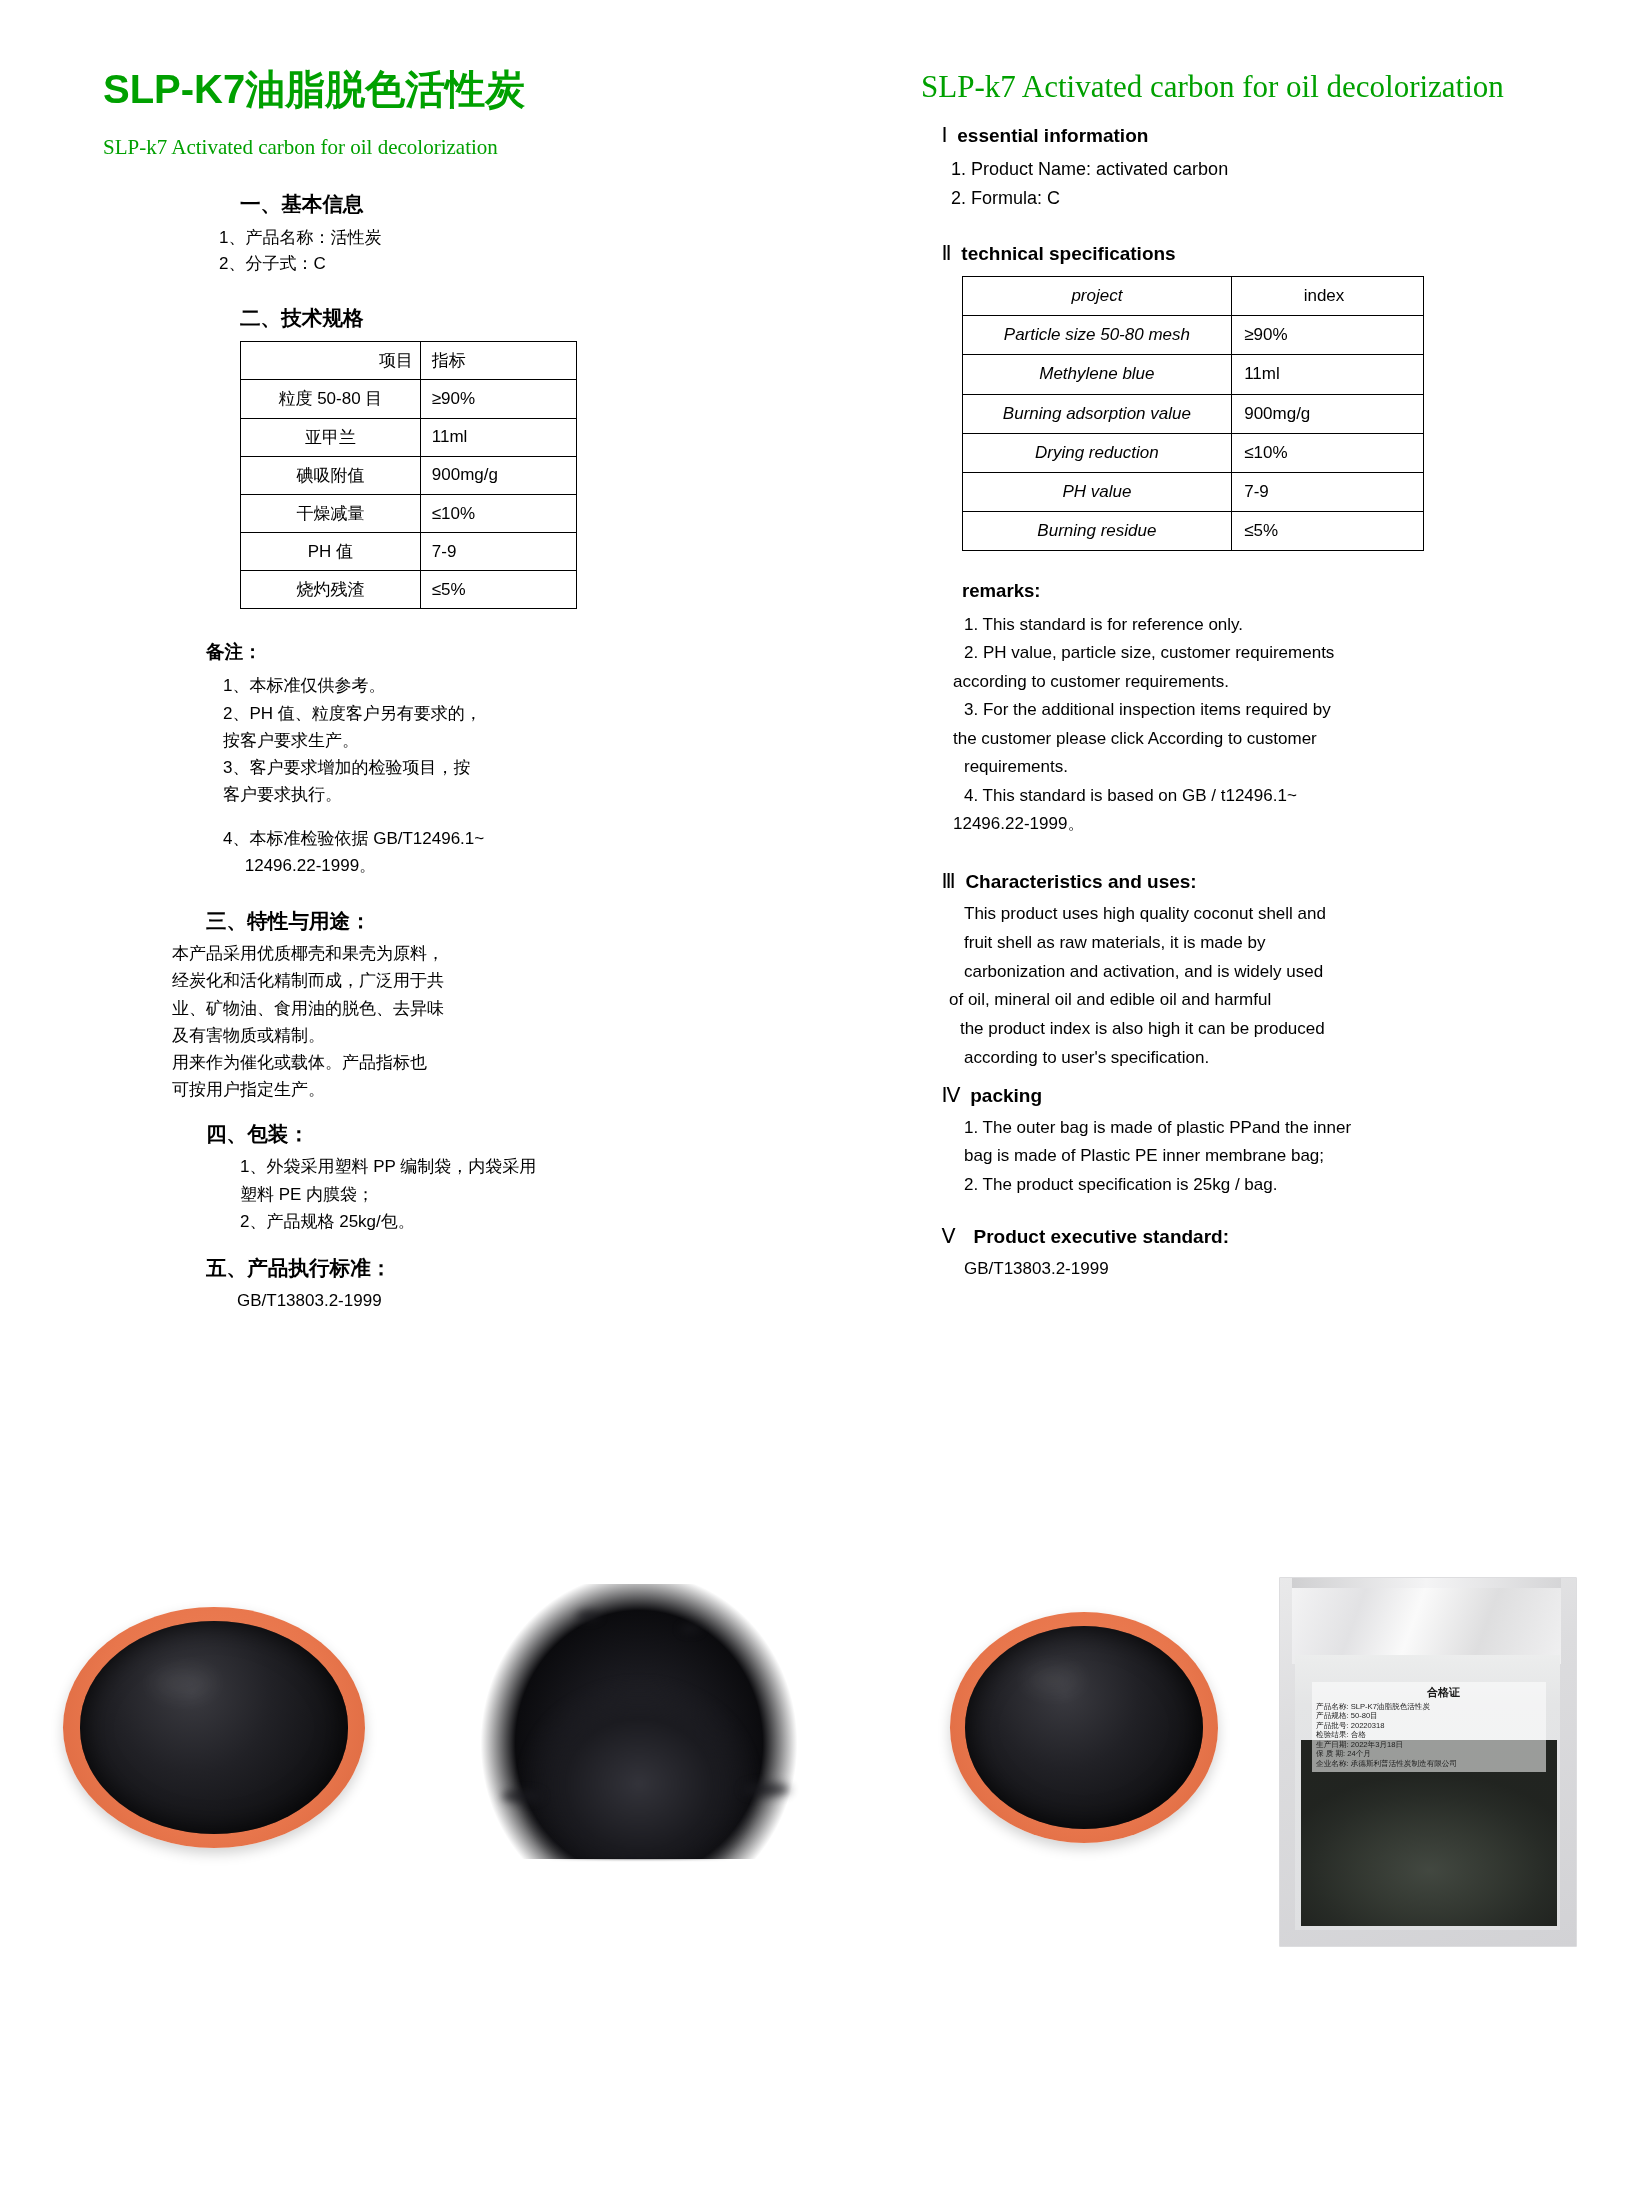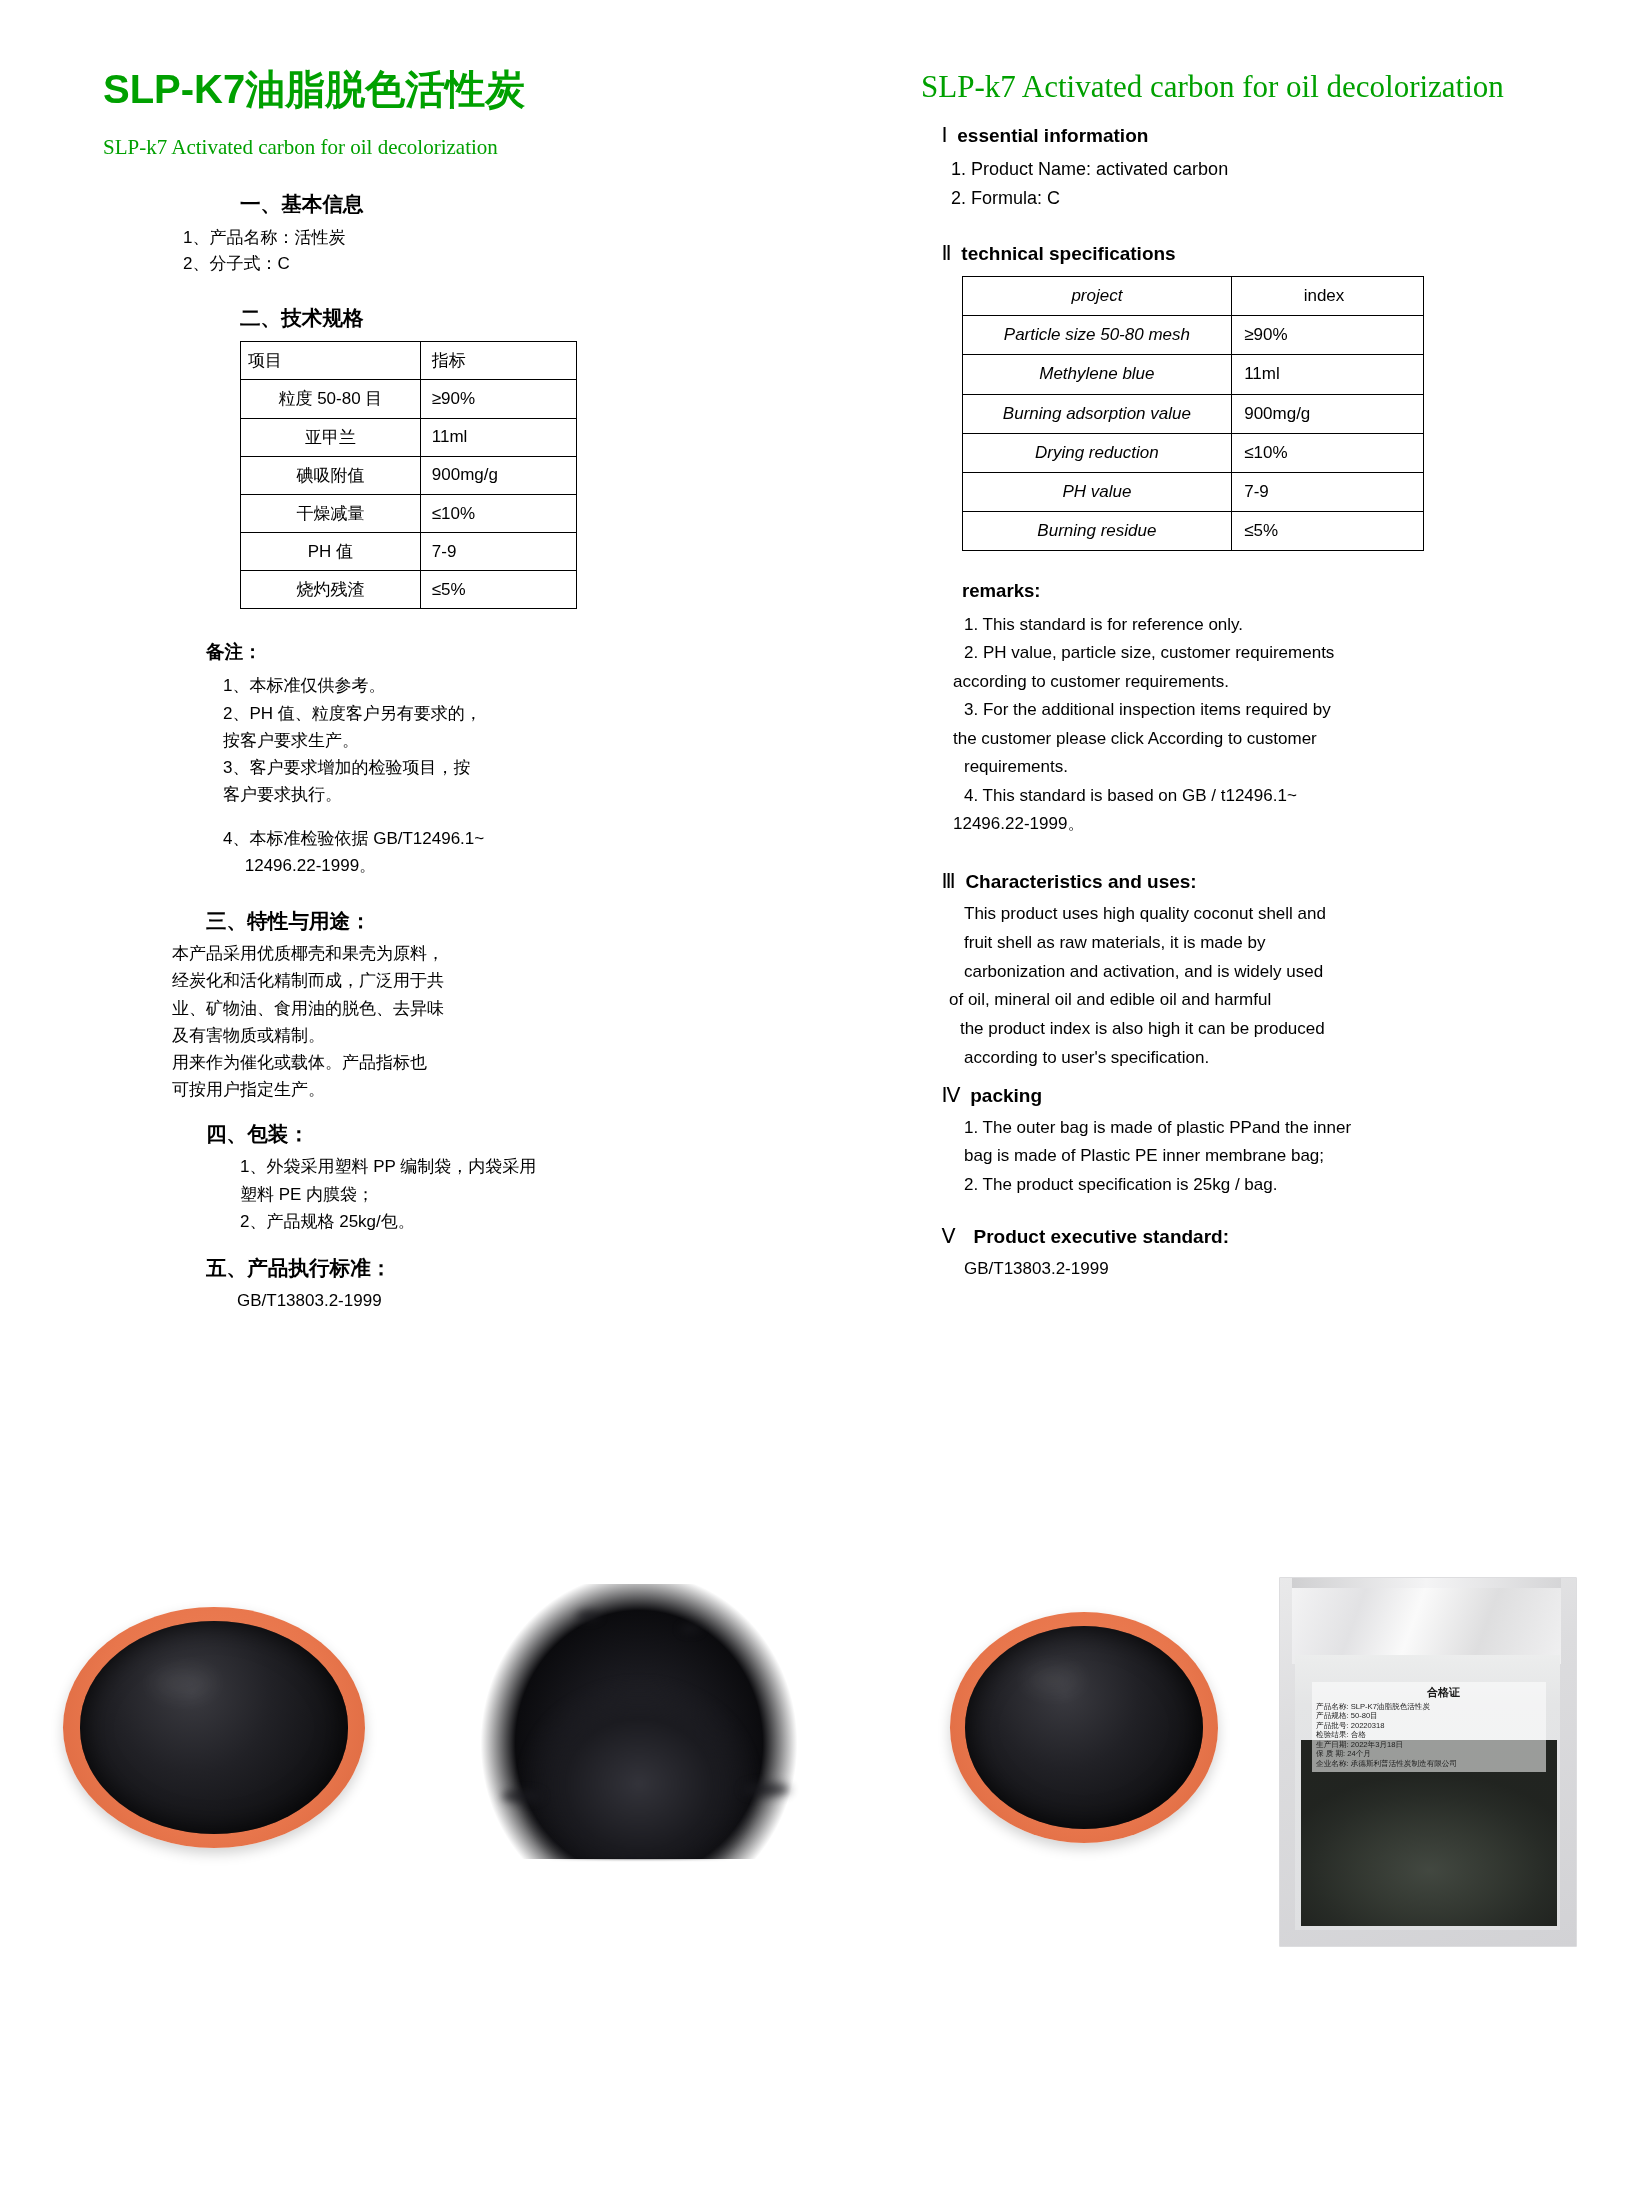--- a/index.html
+++ b/index.html
@@ -54,21 +54,21 @@
     color: #00a000;
     white-space: nowrap;
   }
   .sec-h-cn {
     font-size: 20.6px;
     font-weight: bold;
     margin-left: 137px;
   }
   .lst {
     font-size: 17px;
-    margin-left: 80px;
+    margin-left: 116px;
     line-height: 1.55;
   }
   .lst div { white-space: nowrap; }
 
   
   table.spec {
     border-collapse: collapse;
     margin-left: 137px;
   }
   table.spec td {
@@ -284,21 +284,21 @@
       <div>1、产品名称：活性炭</div>
       <div>2、分子式：C</div>
     </div>
 
     <div style="height:26px"></div>
     <div class="sec-h-cn">二、技术规格</div>
 
     <table class="spec" style="margin-top:9.6px">
       <tbody>
           <tr>
-        <td class="c1" style="text-align:left">项目</td>
+        <td class="c1" style="text-align:right">项目</td>
         <td class="c2">指标</td>
       </tr>
       <tr>
         <td class="c1">粒度 50-80 目</td>
         <td class="c2">≥90%</td>
       </tr>
       <tr>
         <td class="c1">亚甲兰</td>
         <td class="c2">11ml</td>
       </tr>

